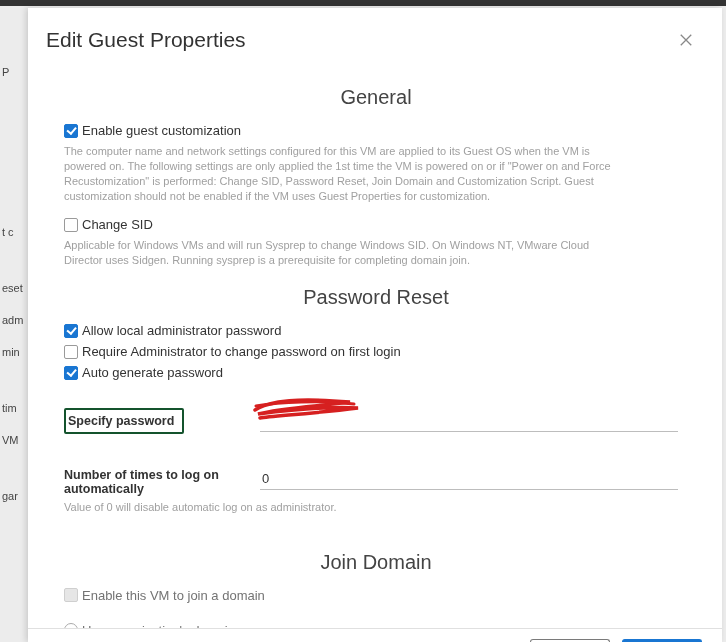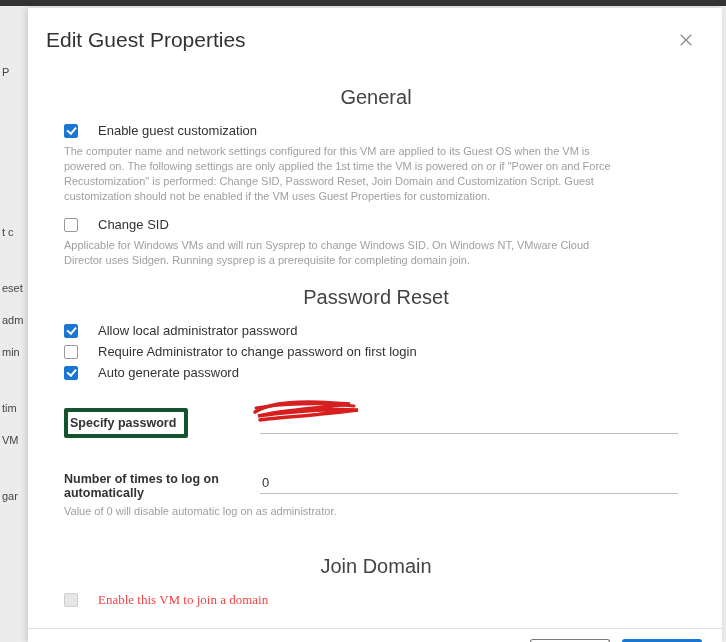--- a/index.html
+++ b/index.html
@@ -86,21 +86,21 @@
   .section-title {
     font-size: 20px;
     color: #444;
     margin: 18px 0 14px 0;
     font-weight: 400;
     text-align: center;
   }
   .check-row {
     display: flex;
     align-items: center;
-    gap: 20px;
+    gap: 4px;
     margin: 6px 0;
   }
   .cbox {
     width: 14px; height: 14px;
     border: 1px solid #9a9a9a;
     border-radius: 2px;
     display: inline-flex;
     align-items: center;
     justify-content: center;
     flex-shrink: 0;
@@ -128,22 +128,21 @@
     display: inline-flex;
     align-items: center; justify-content: center;
     flex-shrink: 0;
     background: #fff;
   }
   .check-label {
     font-size: 13px;
     color: #333;
   }
   .check-label.muted, .muted {
-    color: #ef4444;
-    font-family: Liberation Serif, serif;
+    color: #737373;
   }
   .help-text {
     font-size: 11px;
     color: #a0a0a0;
     line-height: 1.35;
     margin: 4px 0 14px 0;
     max-width: 560px;
   }
   .form-row {
     display: flex;
@@ -166,21 +165,21 @@
     width: 100%;
     border: none;
     border-bottom: 1px solid #bdbdbd;
     font-size: 13px;
     padding: 3px 2px;
     outline: none;
     color: #333;
     background: transparent;
   }
   .highlight-box {
-    border: 4px solid #14532d;
+    border: 2px solid #14532d;
     padding: 4px 8px 4px 2px;
     display: inline-block;
     border-radius: 2px;
   }
   .footer {
     height: 14px;
     border-top: 1px solid #e0e0e0;
     display: flex;
     justify-content: flex-end;
     gap: 12px;

